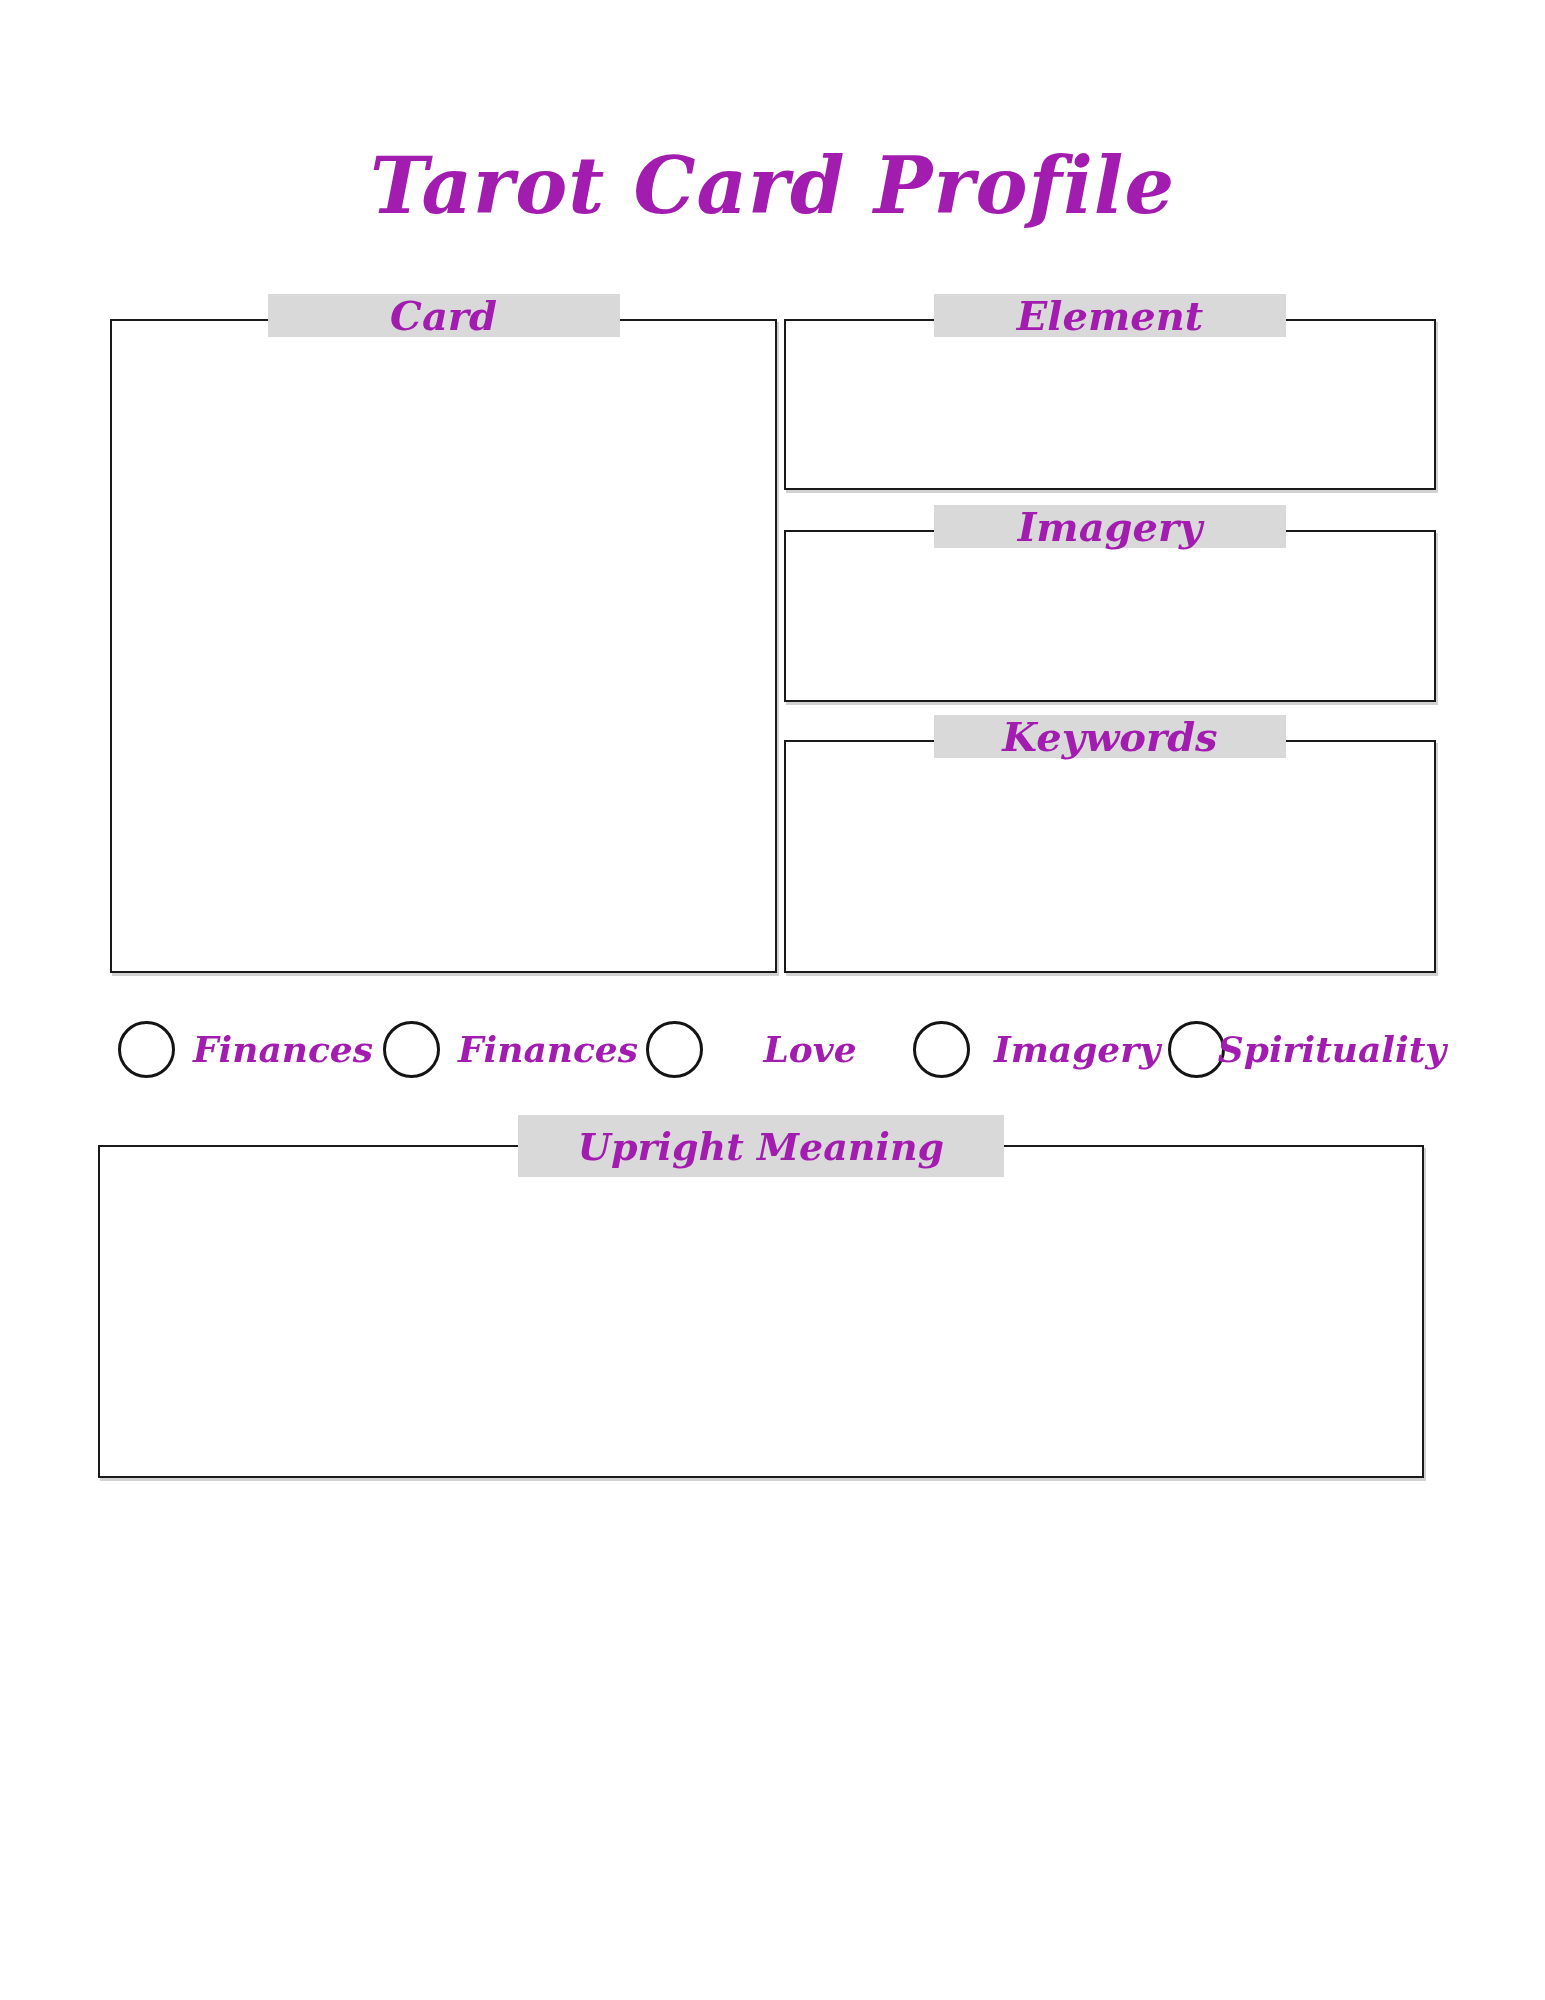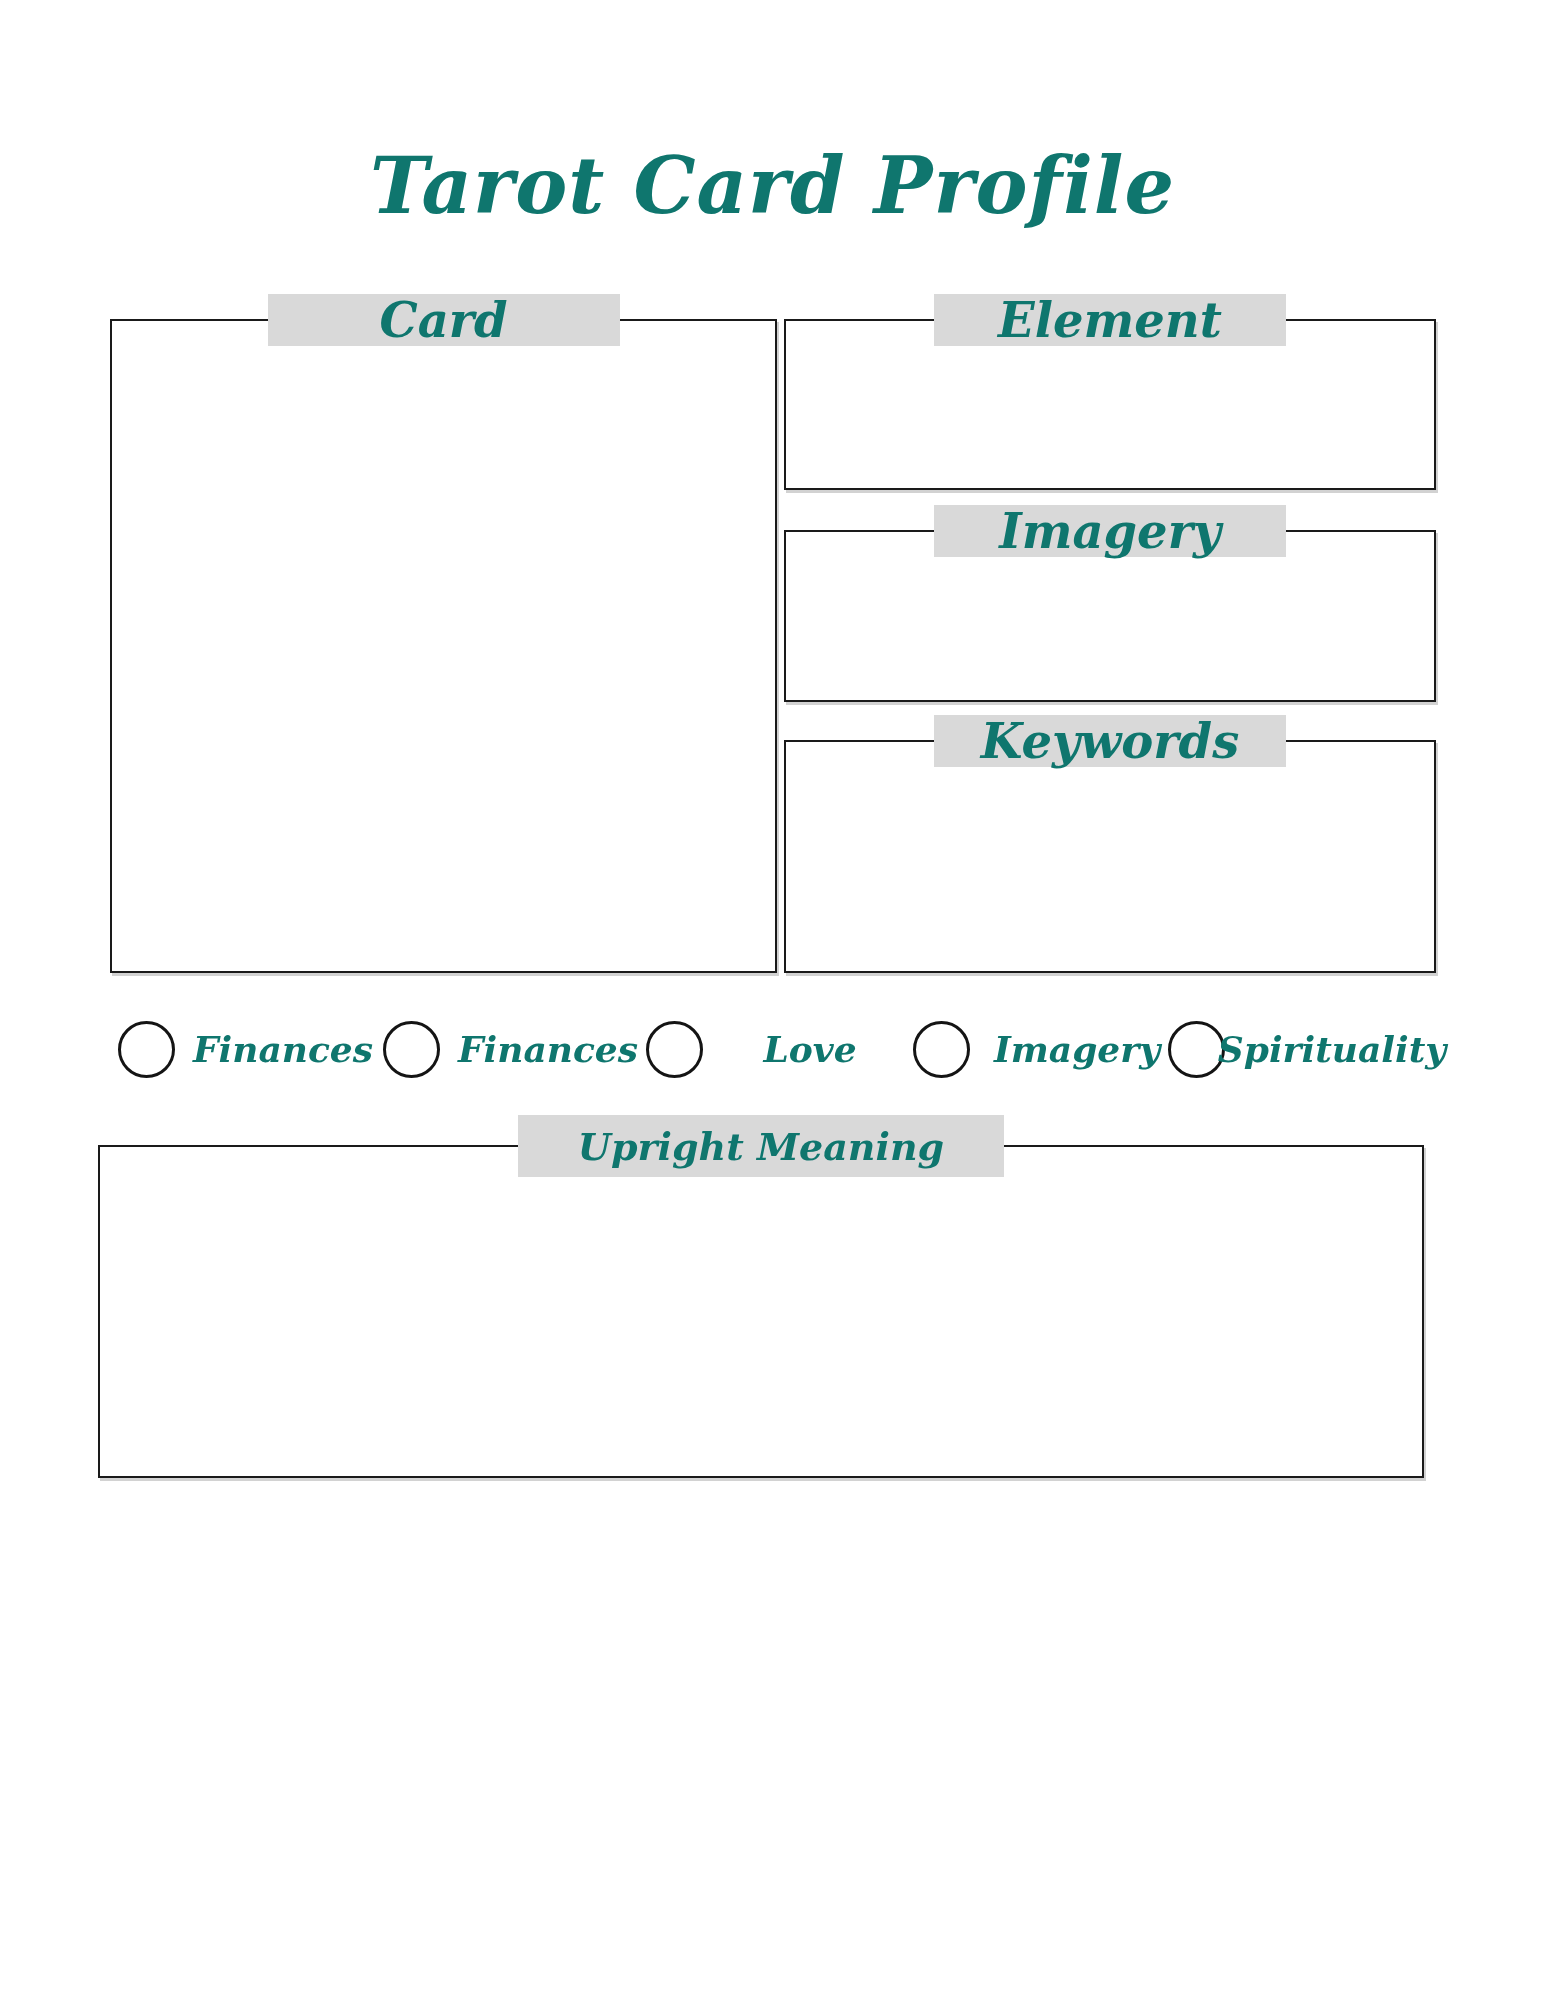--- a/index.html
+++ b/index.html
@@ -2,21 +2,21 @@
 <html><head>
 <meta charset="utf-8">
 <style>
   html, body { margin: 0; padding: 0; background: #ffffff; }
   .page {
     position: relative;
     width: 1545px;
     height: 2000px;
     background: #ffffff;
     font-family: "DejaVu Serif", serif;
-    color: #0f766e;
+    color: #a21caf;
     overflow: hidden;
   }
 
   
   .page-title {
     position: absolute;
     top: 88px;
     left: 0;
     width: 100%;
     text-align: center;
@@ -41,21 +41,21 @@
     transform: translateX(-50%);
     background: #d9d9d9;
     display: flex;
     align-items: center;
     justify-content: center;
     font-style: italic;
     font-weight: 600;
     white-space: nowrap;
     z-index: 2;
   }
-  .panel-label.small { top: -27px; width: 352px; height: 52px; font-size: 48px; }
+  .panel-label.small { top: -27px; width: 352px; height: 43px; font-size: 40px; }
   .panel-label.wide  { top: -32px; width: 486px; height: 62px; font-size: 38px; }
   .panel-body { position: absolute; left: 0; top: 0; right: 0; bottom: 0; }
 
   #card-box     { left: 110px; top: 319px;  width: 667px;  height: 654px; }
   #element-box  { left: 784px; top: 319px;  width: 652px;  height: 171px; padding-left: 12px; }
   #imagery-box  { left: 784px; top: 530px;  width: 652px;  height: 172px; }
   #keywords-box { left: 784px; top: 740px;  width: 652px;  height: 233px; }
   #upright-box  { left: 98px; top: 1145px; width: 1326px; height: 333px; }
   #reversal-box { left: 110px; top: 1539px; width: 1326px; height: 333px; }
 

